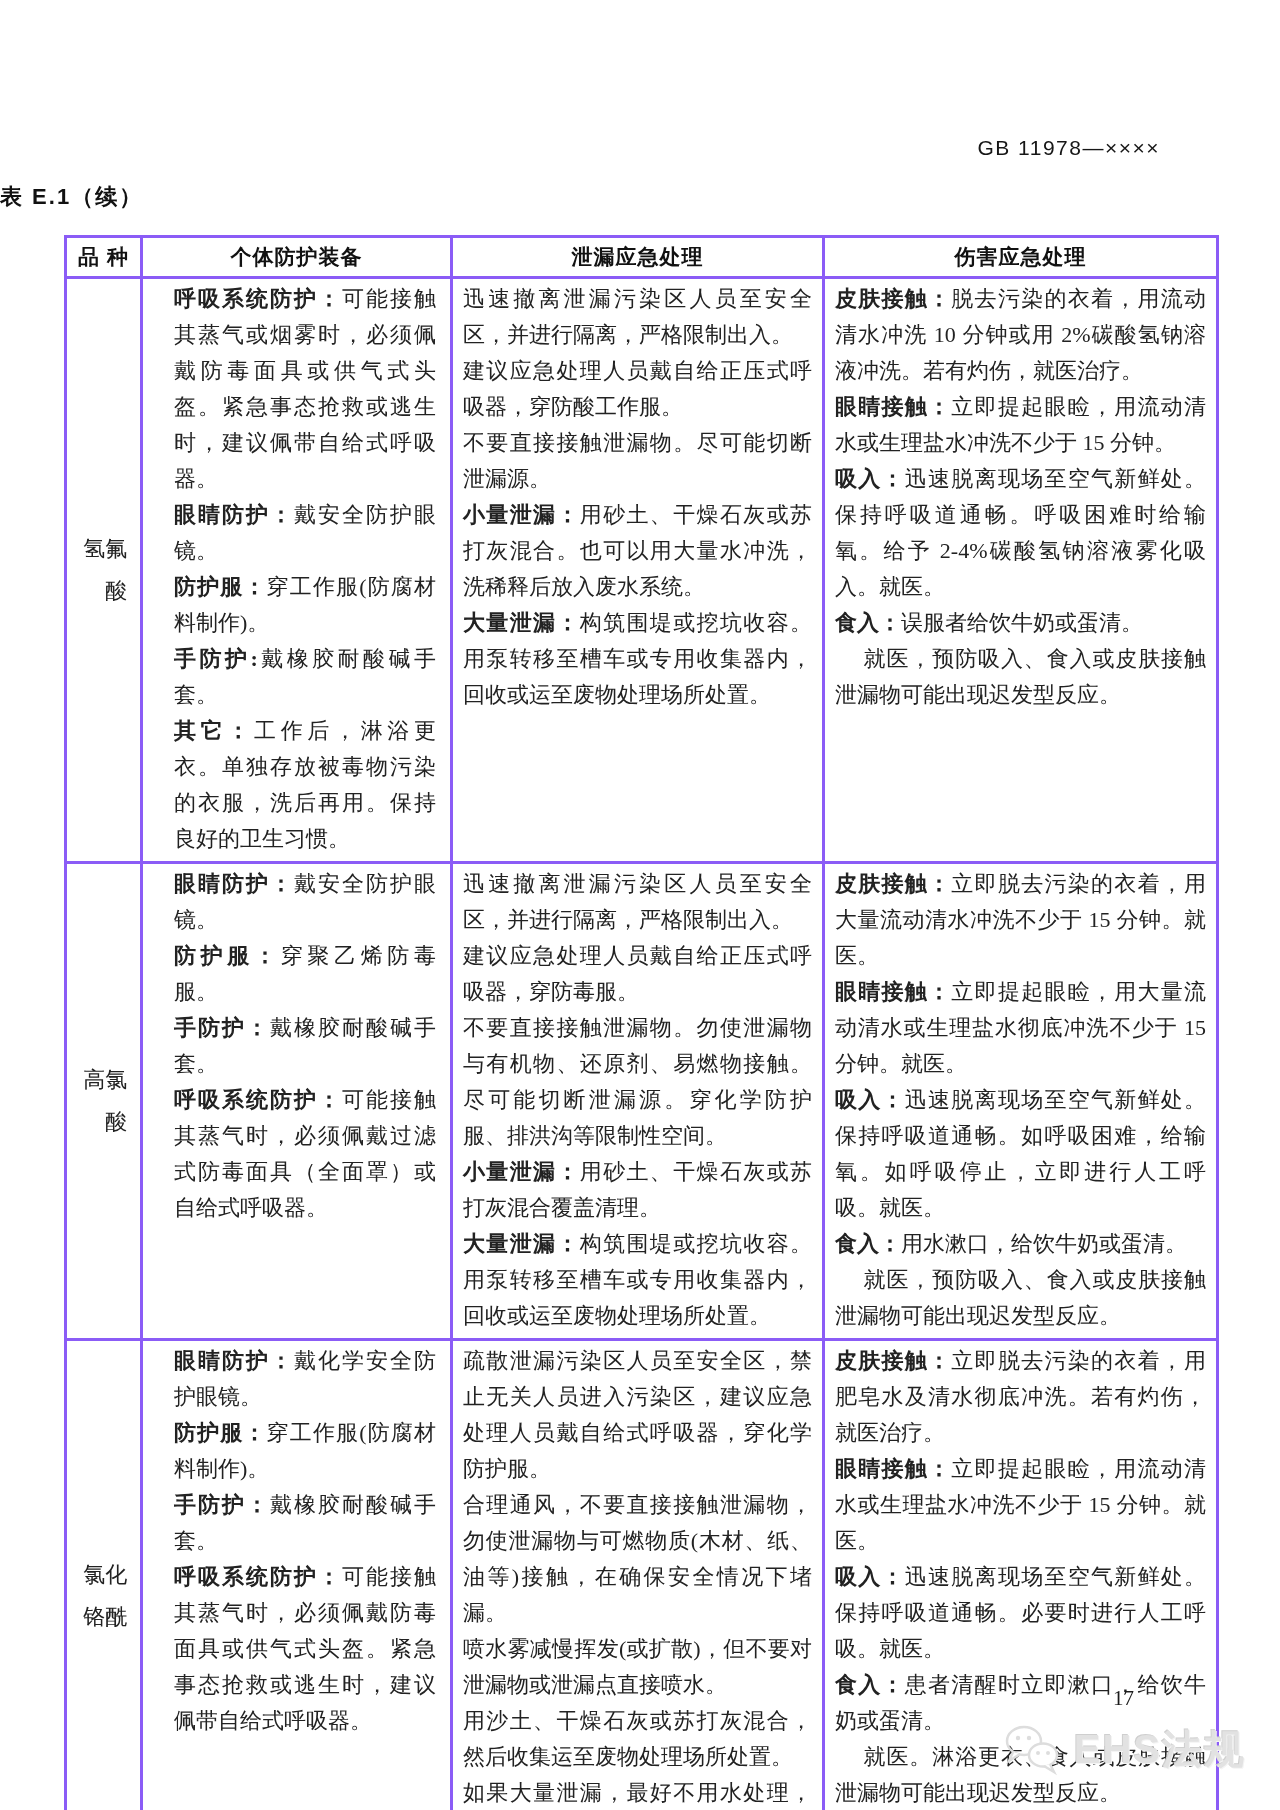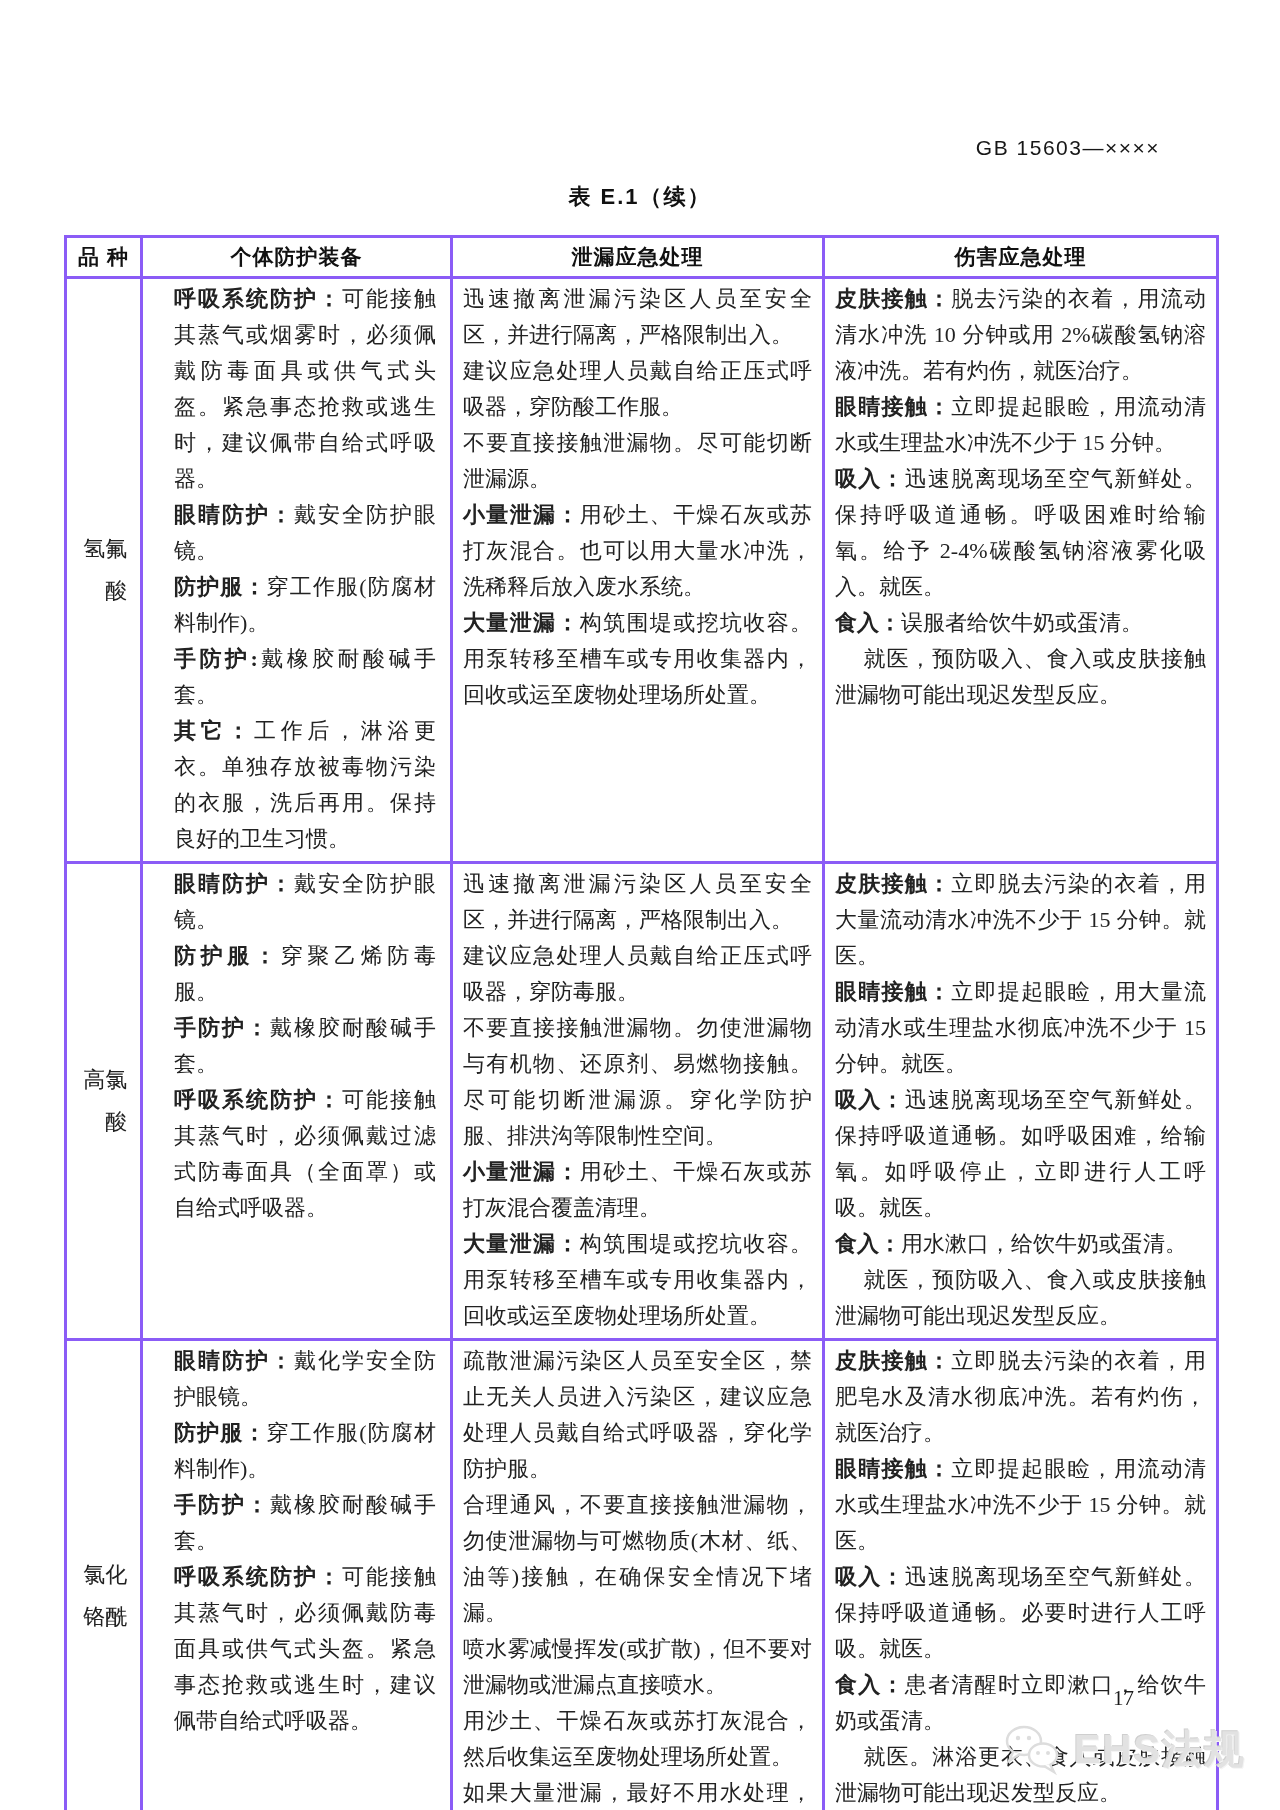--- a/index.html
+++ b/index.html
@@ -7,21 +7,21 @@
     width:1280px; height:1810px; background:#ffffff; position:relative;
     font-family:"Liberation Serif","DejaVu Serif",serif; color:#1b1b1b;
     overflow:hidden;
   }
   .doc-number {
     position:absolute; top:136px; right:120px;
     font-family:"Liberation Sans","DejaVu Sans",sans-serif;
     font-size:21px; letter-spacing:1.5px; color:#161616;
   }
   .page-title {
-    position:absolute; top:182px; left:0; width:100%; text-align:center;
+    position:absolute; top:182px; left:0; width:100%; text-align:left;
     font-family:"Liberation Sans","DejaVu Sans",sans-serif;
     font-weight:bold; font-size:22px; letter-spacing:2px; color:#111;
   }
   table.main-table {
     position:absolute; top:235px; left:64px; width:1152px;
     border-collapse:collapse; table-layout:fixed;
     border:2px solid #000;
   }
   .main-table th, .main-table td { border:3px solid #8b5cf6; }
   .main-table thead th {
@@ -56,21 +56,21 @@
     font-family:"Liberation Sans","DejaVu Sans",sans-serif;
     font-size:40px; font-weight:bold; letter-spacing:2px;
     color:#e2e2e2;
     text-shadow:1px 1px 0 #f4f4f4, -1px -1px 0 #cfcfcf;
   }
   .watermark-icon svg { display:block; }
 </style>
 </head>
 <body>
 
-<div class="doc-number">GB 15603—××××</div>
+<div class="doc-number">GB 11978—××××</div>
 <div class="page-title">表 E.1（续）</div>
 
 <table class="main-table">
   <colgroup>
     <col style="width:76px">
       <col style="width:310px">
       <col style="width:372px">
       <col style="width:394px">
   </colgroup>
   <thead>

